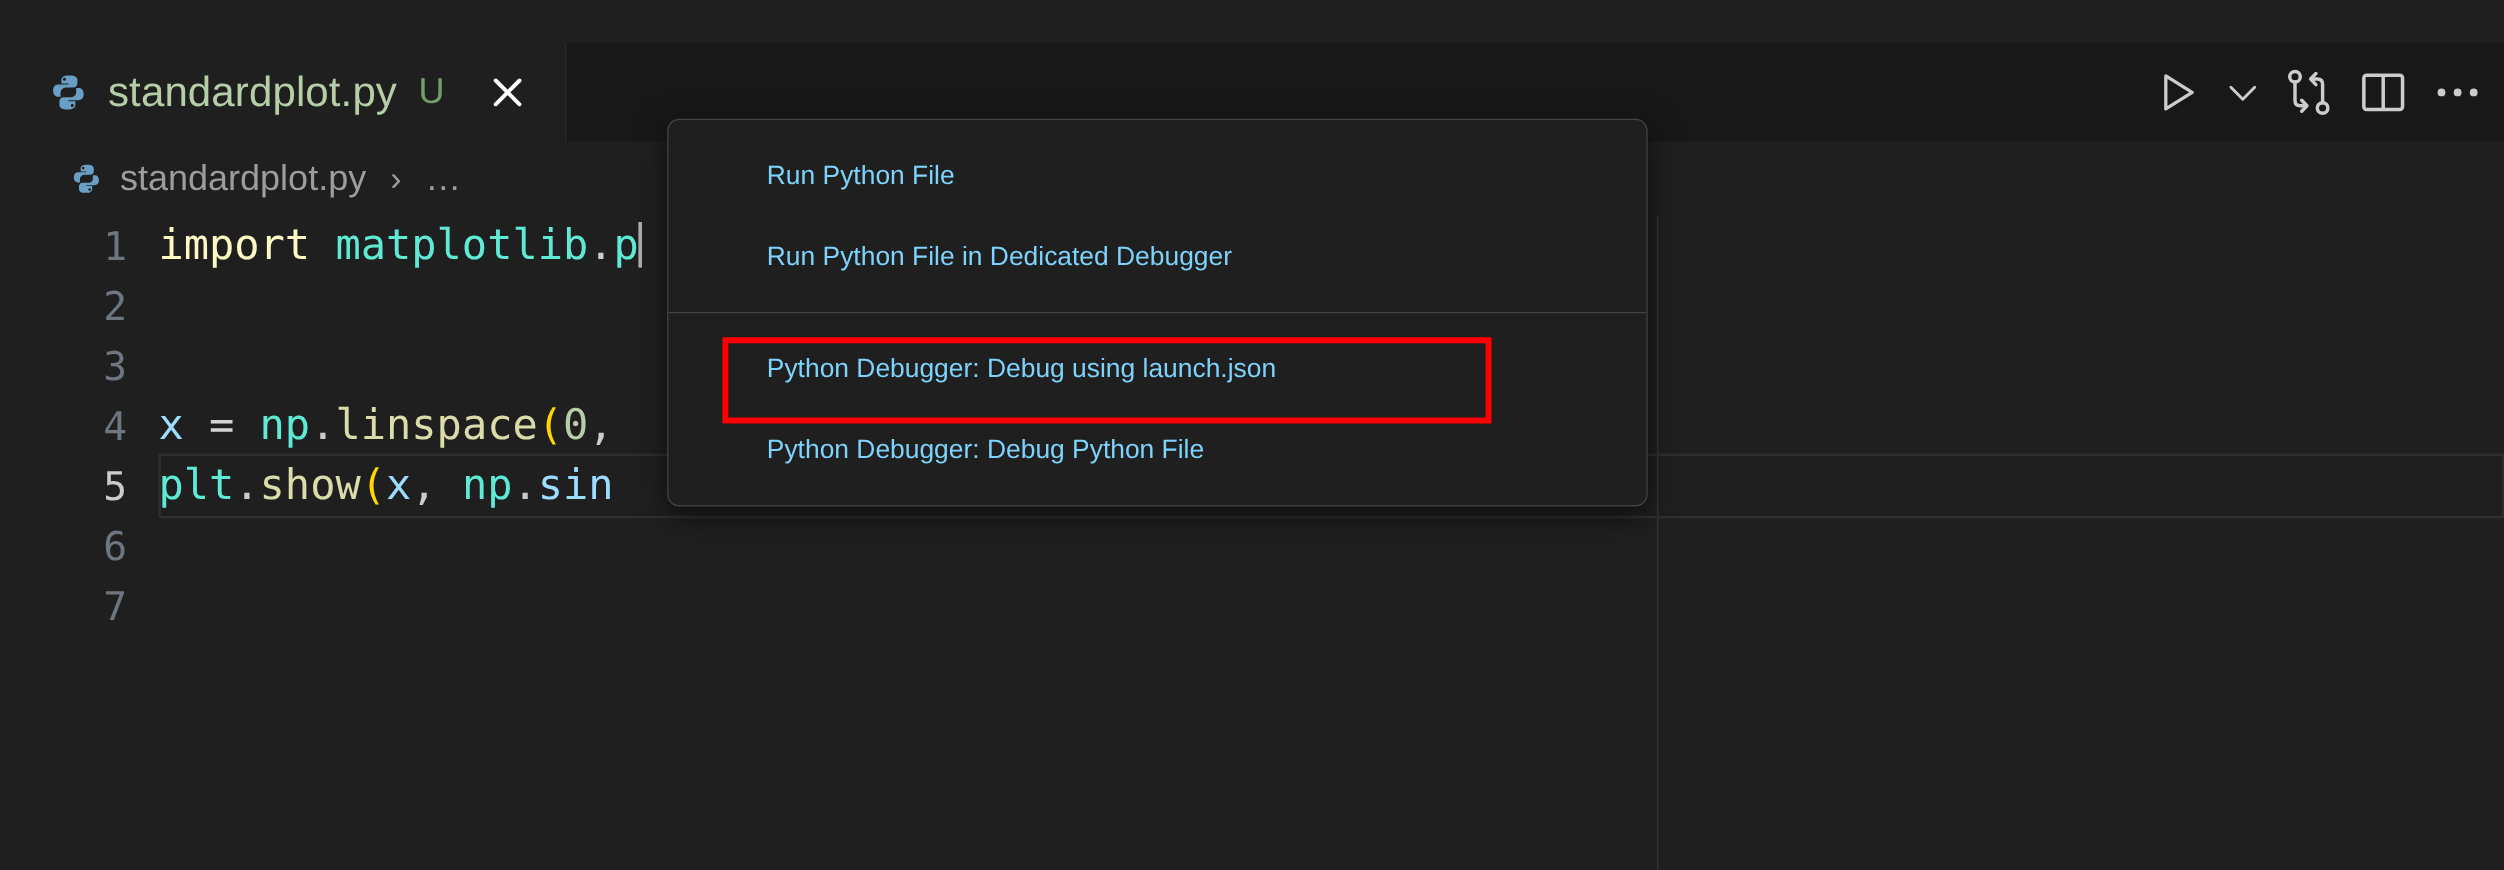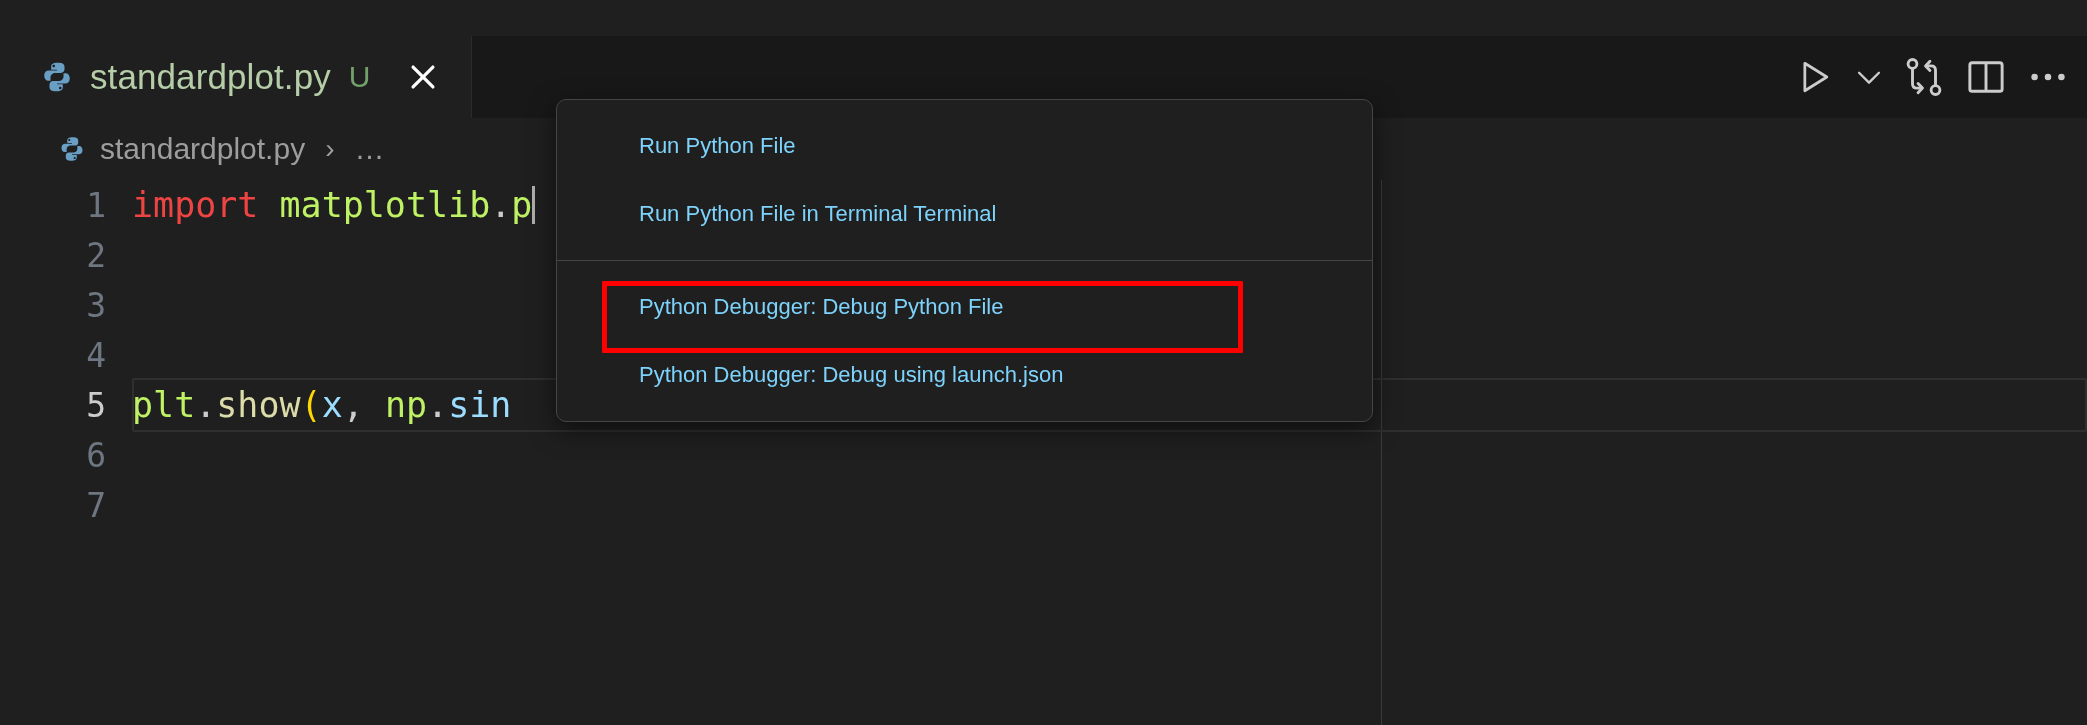--- a/index.html
+++ b/index.html
@@ -165,22 +165,22 @@
   .code-text { flex: 1 1 auto; position: relative; }
   .code-line.active .code-text::before {
     content: "";
     position: absolute;
     left: 0; right: 0; top: -7px; bottom: -7px;
     border: 2px solid #2f2f2f;
     border-radius: 2px;
     pointer-events: none;
   }
 
-  .kw   { color: #ef4444; }
-  .mod  { color: #bef264; }
+  .kw   { color: #fef9c3; }
+  .mod  { color: #5eead4; }
   .ident{ color: #9cdcfe; }
   .fn   { color: #dcdcaa; }
   .op   { color: #d4d4d4; }
   .par  { color: #ffd700; }
   .num  { color: #b5cea8; }
   .punct{ color: #cccccc; }
 
   .caret {
     display: inline-block;
     width: 3px;
@@ -331,35 +331,35 @@
     <span class="crumb-sep">›</span>
     <span class="crumb-dots">…</span>
   </div>
 
   <div class="editor">
     <div class="ruler" style="left:1381px;"></div>
     <div id="code-lines">
         <div class="code-line"><div class="ln">1</div><div class="code-text"><span class="kw">import</span><span class="op"> </span><span class="mod">matplotlib</span><span class="punct">.</span><span class="mod">p</span><span class="caret"></span></div></div>
         <div class="code-line"><div class="ln">2</div></div>
         <div class="code-line"><div class="ln">3</div><div class="code-text"></div></div>
-        <div class="code-line"><div class="ln">4</div></div>
+        <div class="code-line"><div class="ln">4</div><div class="code-text"><span class="ident">x</span><span class="op"> </span><span class="op">=</span><span class="op"> </span><span class="mod">np</span><span class="punct">.</span><span class="fn">linspace</span><span class="par">(</span><span class="num">0</span><span class="punct">,</span></div></div>
         <div class="code-line active"><div class="ln">5</div><div class="code-text"><span class="mod">plt</span><span class="punct">.</span><span class="fn">show</span><span class="par">(</span><span class="ident">x</span><span class="punct">,</span><span class="op"> </span><span class="mod">np</span><span class="punct">.</span><span class="ident">sin</span></div></div>
         <div class="code-line"><div class="ln">6</div></div>
         <div class="code-line"><div class="ln">7</div><div class="code-text"></div></div>
       </div>
   </div>
 
   <div class="menu">
     <div id="menu-body">
         <div class="menu-group">
           <div class="menu-item">Run Python File</div>
-          <div class="menu-item">Run Python File in Terminal Terminal</div>
+          <div class="menu-item">Run Python File in Dedicated Debugger</div>
         </div>
         <div class="menu-group">
+          <div class="menu-item">Python Debugger: Debug using launch.json</div>
           <div class="menu-item">Python Debugger: Debug Python File</div>
-          <div class="menu-item">Python Debugger: Debug using launch.json</div>
         </div>
       </div>
   </div>
 
   <div class="annot-box"></div>
 
 </div>
 
 </body></html>

